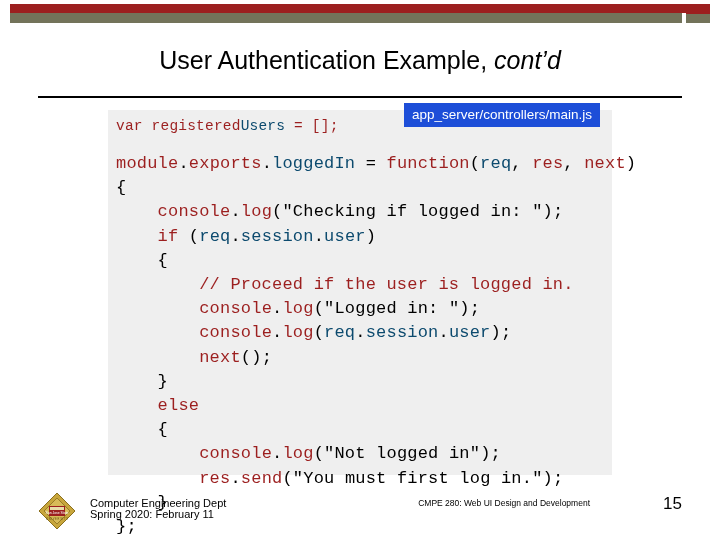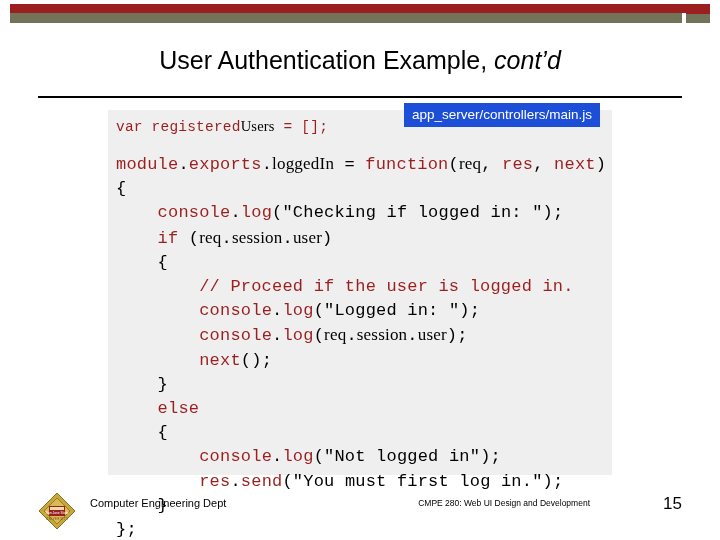--- a/index.html
+++ b/index.html
@@ -101,21 +101,21 @@
     position: absolute;
     left: 116px; top: 152px;
     font-family: "Liberation Mono", monospace;
     font-size: 17px;
     line-height: 24.2px;
     letter-spacing: 0.2px;
     white-space: pre;
     color: #000000;
   }
   .kw-red { color: #9c1f1f; margin-top: 24px; }
-  .kw-blue { color: #000000; font-family: Liberation Serif, serif; }
+  .kw-blue { color: #0c4a6e; }
 
   
   .file-callout {
     position: absolute;
     left: 404px; top: 103px;
     background: #1d4ed8;
     color: #ffffff;
     font-size: 13.5px;
     padding: 4px 8px 5px 8px;
     white-space: nowrap;
@@ -188,19 +188,20 @@
     <polygon points="19,6 32,19 19,32 6,19" fill="#d8bb58" stroke="#8a6f1e" stroke-width="0.8"></polygon>
     <rect x="11" y="14" width="16" height="10" fill="#9c1f1f"></rect>
     <rect x="12" y="15" width="14" height="3" fill="#e8dca8"></rect>
     <text x="19" y="22.4" font-family="Liberation Sans, sans-serif" font-size="3.4" fill="#ffffff" text-anchor="middle">San Jose State</text>
     <text x="19" y="28" font-family="Liberation Sans, sans-serif" font-size="2.6" fill="#5a4a10" text-anchor="middle">U N I V E R S I T Y</text>
   </svg>
 </div>
 
 <div class="footer-left">
   <div>Computer Engineering Dept</div>
+  <div>Spring 2020: February 11</div>
 </div>
 
 <div class="footer-center">
   <div>CMPE 280: Web UI Design and Development</div>
 </div>
 
 <div class="footer-page">15</div>
 
 </body></html>

